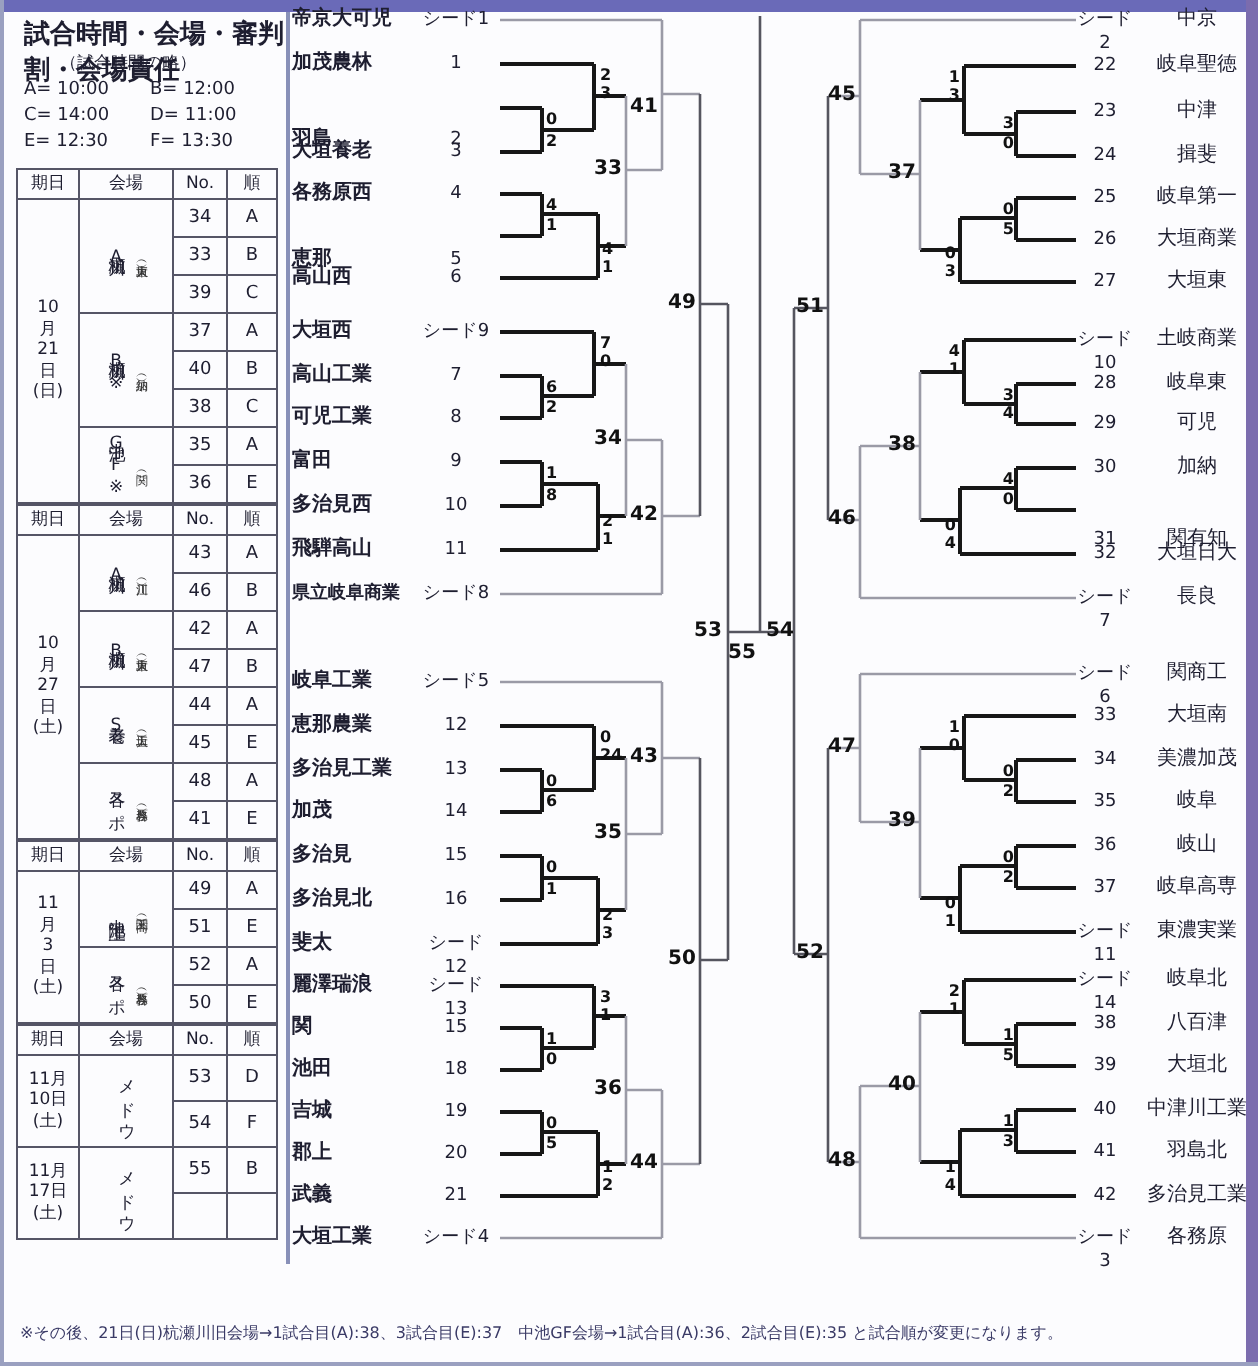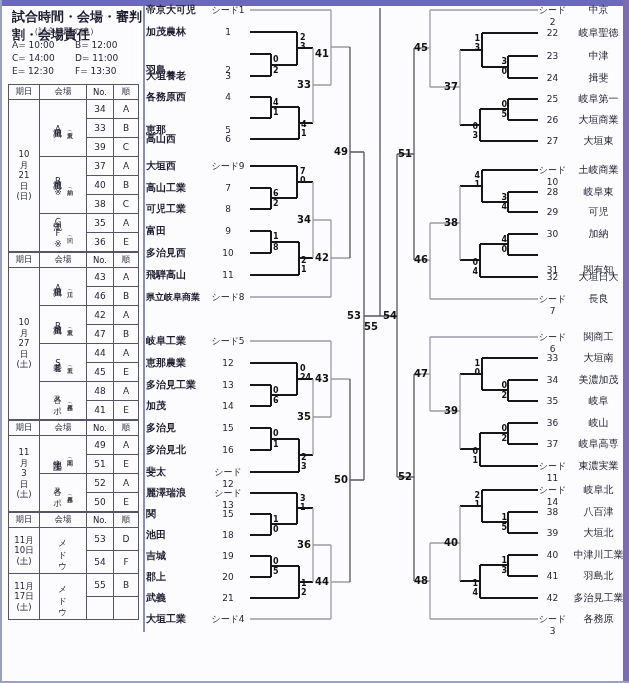--- a/index.html
+++ b/index.html
@@ -637,13 +637,14 @@
   <span class="ml" style="left:414px;top:42px">45</span>
   <span class="ml" style="left:444px;top:217px">38</span>
   <span class="ml" style="left:414px;top:254px">46</span>
   <span class="ml" style="left:398px;top:148px">51</span>
   <span class="ml" style="left:444px;top:405px">39</span>
   <span class="ml" style="left:414px;top:368px">47</span>
   <span class="ml" style="left:444px;top:537px">40</span>
   <span class="ml" style="left:414px;top:575px">48</span>
   <span class="ml" style="left:398px;top:471px">52</span>
 
+  <div class="note2">※その後、21日(日)杭瀬川旧会場→1試合目(A):38、3試合目(E):37　中池GF会場→1試合目(A):36、2試合目(E):35 と試合順が変更になります。</div>
 </div>
 
 </body></html>

